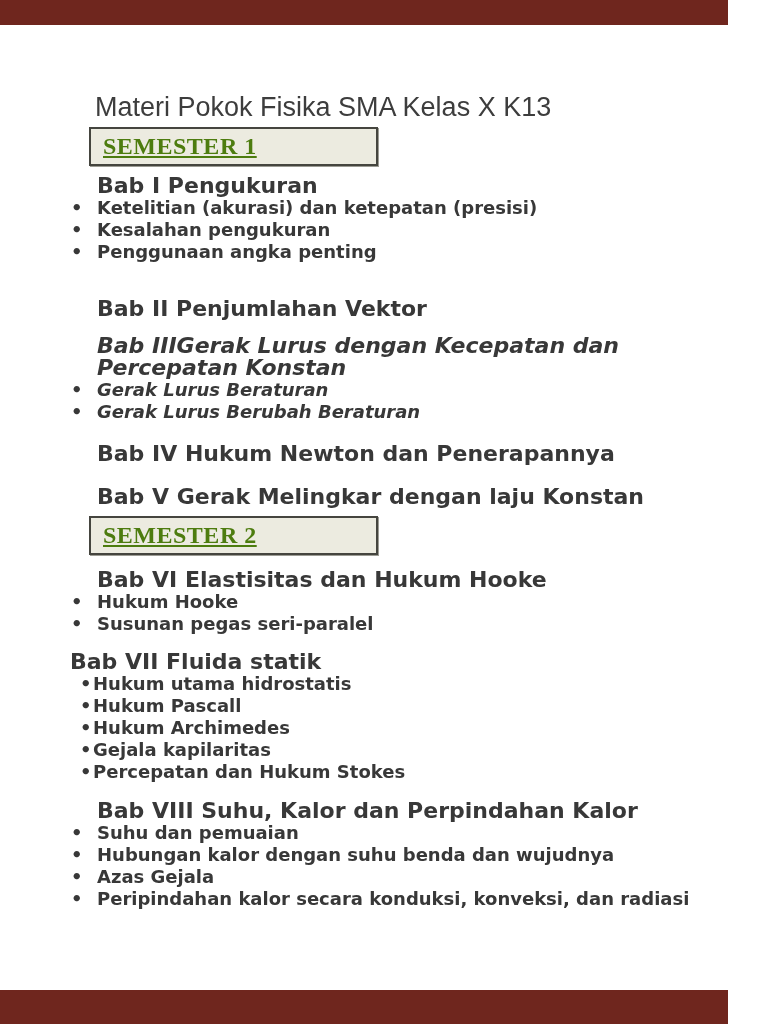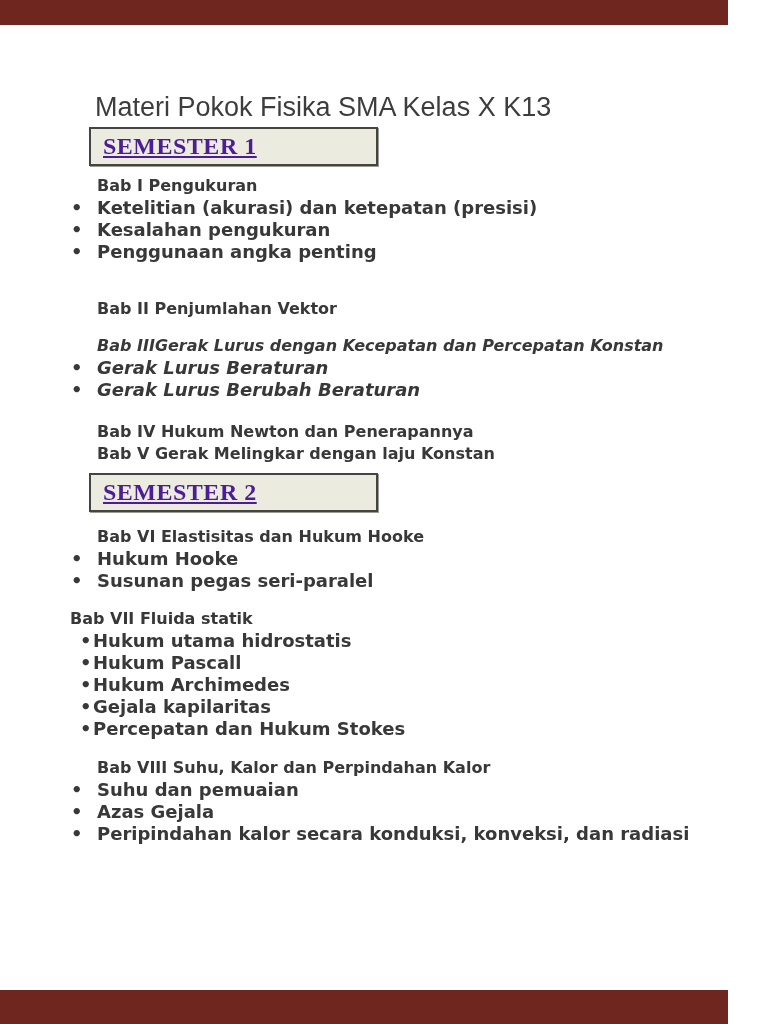--- a/index.html
+++ b/index.html
@@ -48,42 +48,42 @@
     border: 2px solid var(--semester-box-border, #45453f);
     box-shadow: 1px 1px 0 #9c9c94;
     padding: 4px 0 5px 12px;
   }
 
   .sem-label {
     font-family: "Liberation Serif", serif;
     font-size: 24px;
     line-height: 26px;
     font-weight: 700;
-    color: #4c1d95;
+    color: #4d7c0f;
     text-decoration: underline;
     letter-spacing: 0.5px;
     white-space: nowrap;
   }
 
   .chapter { margin: 0; }
   .mt8  { margin-top: 8px; }
   .mt9  { margin-top: 9px; }
   .mt14 { margin-top: 14px; }
   .mt15 { margin-top: 15px; font-style: italic; }
   .mt16 { margin-top: 16px; }
   .mt17 { margin-top: 17px; }
   .mt20 { margin-top: 20px; }
-  .mt21 { }
+  .mt21 { margin-top: 21px; }
   .mt35 { margin-top: 35px; }
 
   .chapter-title {
     margin: 0;
     padding-left: 29px;
     max-width: 600px;
-    font-size: 16px;
+    font-size: 22px;
     line-height: 22px;
     font-weight: 700;
     color: var(--text, #383838);
   }
   .chapter-title.outdent { padding-left: 2px; }
 
   .items {
     list-style: none;
     margin: 0;
     padding: 0;
@@ -170,20 +170,21 @@
         <li>Hukum Archimedes</li>
         <li>Gejala kapilaritas</li>
         <li>Percepatan dan Hukum Stokes</li>
       </ul>
     </section>
 
     <section class="chapter mt17">
       <h2 class="chapter-title">Bab VIII Suhu, Kalor dan Perpindahan Kalor</h2>
       <ul class="items">
         <li>Suhu dan pemuaian</li>
+        <li>Hubungan kalor dengan suhu benda dan wujudnya</li>
         <li>Azas Gejala</li>
         <li>Peripindahan kalor secara konduksi, konveksi, dan radiasi</li>
       </ul>
     </section>
 
   </div>
 
   <div class="frame-bar bottom"></div>
 
 </div>

